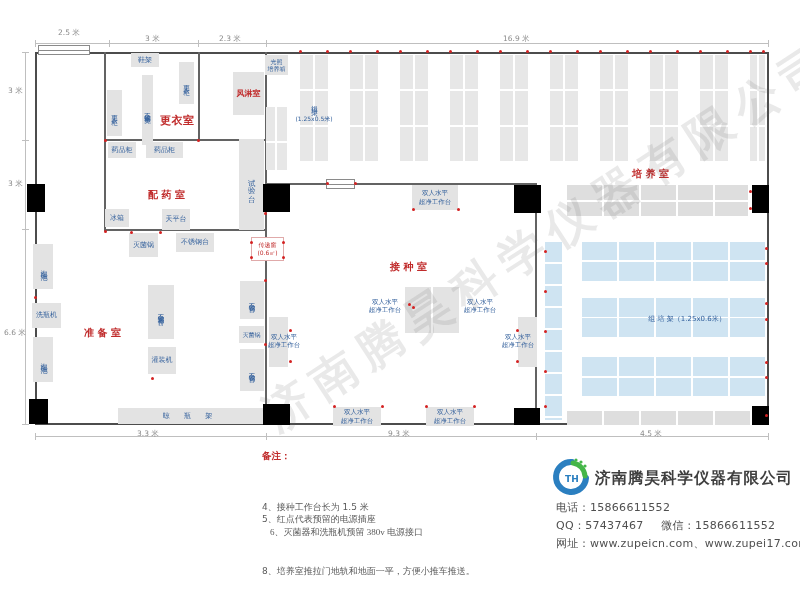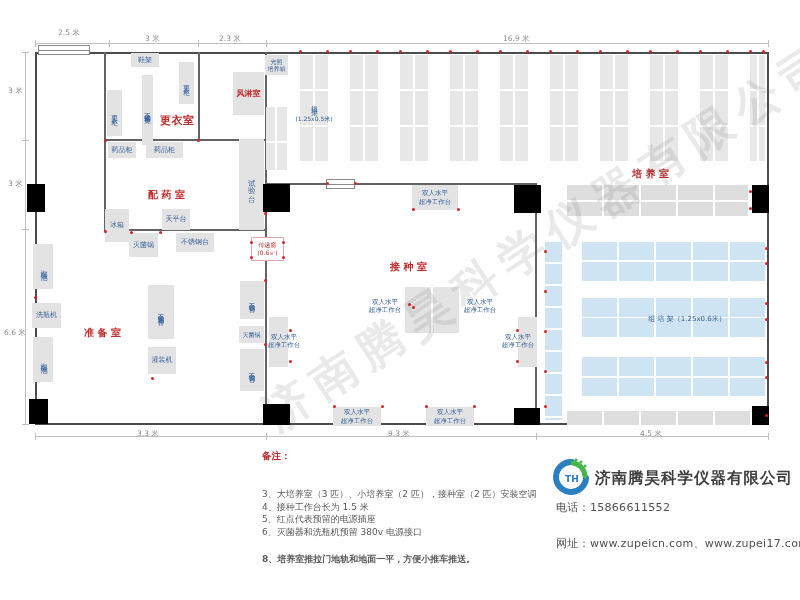--- a/index.html
+++ b/index.html
@@ -86,34 +86,35 @@
   <div class="roomlbl" style="left:632px;top:167px;">培 养 室</div>
 
   <div class="eq" style="left:131px;top:53px;width:28px;height:14px;">鞋架</div>
   <div class="eq v" style="left:179px;top:62px;width:15px;height:42px;font-size:6.5px;">更衣柜</div>
   <div class="eq v" style="left:142px;top:75px;width:11px;height:70px;font-size:6.5px;letter-spacing:1px;">不锈钢条凳</div>
   <div class="eq v" style="left:107px;top:90px;width:15px;height:46px;font-size:6.5px;">更衣柜</div>
   <div class="eq" style="left:233px;top:72px;width:31px;height:43px;color:#c02b2b;font-weight:700;font-size:8px;">风淋室</div>
 
   <div class="eq" style="left:108px;top:142px;width:28px;height:16px;">药品柜</div>
   <div class="eq" style="left:146px;top:142px;width:37px;height:16px;">药品柜</div>
-  <div class="eq" style="left:105px;top:209px;width:24px;height:33px;">冰箱</div>
+  <div class="eq" style="left:105px;top:209px;width:24px;height:18px;">冰箱</div>
   <div class="eq" style="left:162px;top:209px;width:28px;height:21px;">天平台</div>
   <div class="eq v" style="left:239px;top:139px;width:25px;height:91px;font-size:7.5px;letter-spacing:8px;">试验台</div>
 
   <div class="eq" style="left:129px;top:233px;width:29px;height:24px;">灭菌锅</div>
   <div class="eq" style="left:176px;top:233px;width:38px;height:19px;">不锈钢台</div>
   <div class="eq v" style="left:33px;top:244px;width:20px;height:45px;">泡瓶池</div>
   <div class="eq" style="left:32px;top:303px;width:29px;height:25px;">洗瓶机</div>
   <div class="eq v" style="left:33px;top:337px;width:20px;height:45px;">泡瓶池</div>
   <div class="eq v" style="left:148px;top:285px;width:26px;height:54px;font-size:6.5px;letter-spacing:1px;">不锈钢工作台</div>
   <div class="eq" style="left:148px;top:347px;width:28px;height:27px;">灌装机</div>
   <div class="eq v" style="left:240px;top:281px;width:24px;height:38px;font-size:6.5px;letter-spacing:1px;">不锈钢台</div>
   <div class="eq" style="left:239px;top:326px;width:25px;height:17px;font-size:6px;">灭菌锅</div>
   <div class="eq v" style="left:240px;top:349px;width:24px;height:42px;font-size:6.5px;letter-spacing:1px;">不锈钢台</div>
+  <div class="eq" style="left:118px;top:408px;width:145px;height:16px;letter-spacing:6px;">晾 瓶 架</div>
 
   <div class="passwin two" style="left:251px;top:237px;width:31px;height:22px;">
     <span>传递窗</span>
     <span>(0.6㎡)</span>
   </div>
 
   <div class="eq two" style="left:412px;top:185px;width:46px;height:25px;font-size:6.5px;">
     <div>
         <span>双人水平</span>
         <span>超净工作台</span>
@@ -181,20 +182,25 @@
     <path d="M 21 5 A 15 15 0 1 0 35 21" fill="none" stroke="#2b7fc0" stroke-width="6" stroke-linecap="round"></path>
     <path d="M 22 6 A 14 14 0 0 1 34 19" fill="none" stroke="#45b649" stroke-width="5" stroke-linecap="round"></path>
     <circle cx="25" cy="3" r="1.6" fill="#45b649"></circle>
     <circle cx="30" cy="5" r="1.6" fill="#45b649"></circle>
     <circle cx="34" cy="9" r="1.6" fill="#45b649"></circle>
     <text x="14" y="25" font-size="9" font-weight="bold" fill="#2b7fc0">TH</text>
   </svg>
   <div class="company" style="left:595px;top:468px;">济南腾昊科学仪器有限公司</div>
   <div class="contact-line" style="left:556px;top:500px;">
     <span>电话：</span><span>15866611552</span>
+  </div>
+  <div class="contact-line" style="left:556px;top:518px;">
+    <span>QQ：</span><span>57437467</span>
+    <span style="display:inline-block;width:10px;"></span>
+    <span>微信：</span><span>15866611552</span>
   </div>
   <div class="contact-line" style="left:556px;top:536px;">
     <span>网址：</span><span>www.zupeicn.com、www.zupei17.com</span>
   </div>
 
 <div class="strip" style="left: 300px; top: 55px; width: 28px; height: 108px;"></div>
     <div class="dot" style="left: 299px; top: 50px;"></div>
     <div class="dot" style="left: 326px; top: 50px;"></div>
     <div class="strip" style="left: 350px; top: 55px; width: 28px; height: 108px;"></div>
     <div class="dot" style="left: 349px; top: 50px;"></div>
@@ -279,18 +285,17 @@
     <div class="dot" style="left: 765px; top: 414px;"></div>
     <div class="dot" style="left: 544px; top: 250px;"></div>
     <div class="dot" style="left: 544px; top: 290px;"></div>
     <div class="dot" style="left: 544px; top: 330px;"></div>
     <div class="dot" style="left: 544px; top: 370px;"></div>
     <div class="dot" style="left: 544px; top: 405px;"></div>
     <div class="dot" style="left: 326px; top: 182px;"></div>
     <div class="dot" style="left: 354px; top: 182px;"></div>
     <div class="dot" style="left: 104px; top: 139px;"></div>
     <div class="dot" style="left: 197px; top: 139px;"></div>
-    <div class="note" style="left: 262px; top: 488.2px;">3、大培养室（3 匹）、小培养室（2 匹），接种室（2 匹）安装空调</div>
     <div class="note" style="left: 262px; top: 500.8px;">4、接种工作台长为 1.5 米</div>
     <div class="note" style="left: 262px; top: 513.4px;">5、红点代表预留的电源插座</div>
-    <div class="note" style="left: 262px; top: 526px;">6、灭菌器和洗瓶机预留 380v 电源接口</div>
-    <div class="note" style="left: 262px; top: 553px; font-weight: bold;">8、培养室推拉门地轨和地面一平，方便小推车推送。</div>
+    <div class="note" style="left: 270px; top: 526px; font-family: Liberation Serif, serif;">6、灭菌器和洗瓶机预留 380v 电源接口</div>
+    <div class="note" style="left: 262px; top: 565px;">8、培养室推拉门地轨和地面一平，方便小推车推送。</div>
   </div>
 
 </body></html>

